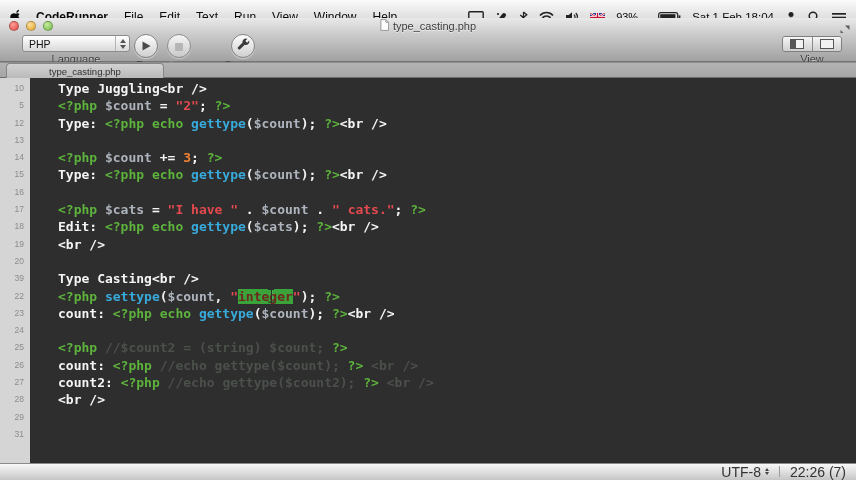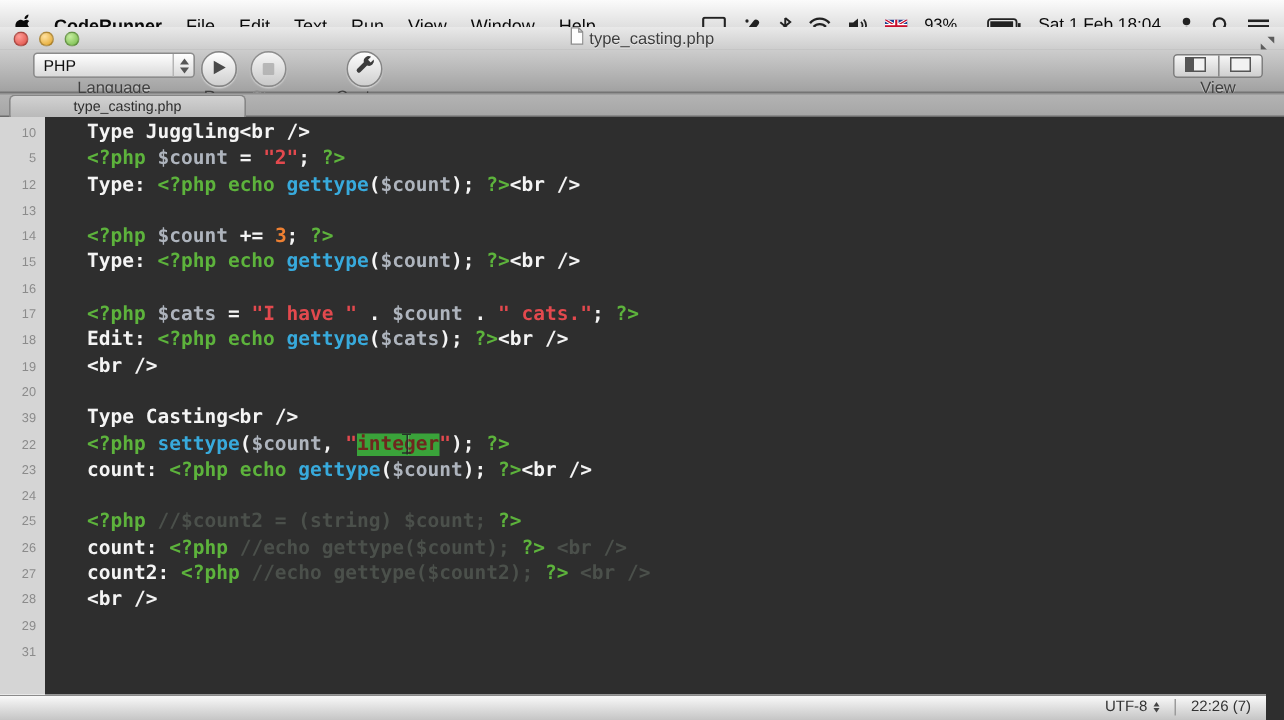--- a/index.html
+++ b/index.html
@@ -73,25 +73,25 @@
   .line{display:flex;height:17.3px;line-height:17.3px;}
   .lnum{flex:none;width:24px;padding-right:6px;text-align:right;
     font-family:"Liberation Sans",sans-serif;font-size:8.5px;font-weight:normal;color:#8b8b8b;}
   .lcode{white-space:pre;padding-left:28px;}
   .tok-sel{position:relative;margin-top:36px;}
   .ibeam{position:absolute;left:52%;top:0px;width:9px;height:15px;pointer-events:none;}
   .ibeam::before{content:"";position:absolute;left:4px;top:1px;bottom:1px;width:1.5px;background:#26322a;box-shadow:0.5px 0 0 rgba(255,255,255,.25);}
   .ibeam::after{content:"";position:absolute;left:1.5px;width:6px;top:0;height:1.5px;background:#26322a;box-shadow:0 12.5px 0 #26322a;}
 
   
-  .status-bar{position:absolute;top:463px;left:0;right:12px;height:17px;
+  .status-bar{position:absolute;top:463px;left:0;right:0;height:17px;
     background:linear-gradient(#fcfcfc,#c5c5c5);
     box-shadow:inset 0 1px 0 #8a8a8a;
     display:flex;align-items:center;justify-content:flex-end;gap:10px;
-    padding-right:10px;box-sizing:border-box;font-size:10px;color:#333;}
+    padding-right:10px;box-sizing:border-box;font-size:14px;color:#333;}
   .enc{display:flex;align-items:center;gap:4px;cursor:default;}
   .mini-stepper{display:flex;flex-direction:column;gap:1px;}
   .mini-stepper .u{width:0;height:0;border-left:2.5px solid transparent;border-right:2.5px solid transparent;border-bottom:3.5px solid #444;}
   .mini-stepper .d{width:0;height:0;border-left:2.5px solid transparent;border-right:2.5px solid transparent;border-top:3.5px solid #444;}
   .sb-divider{width:1px;height:11px;background:#9b9b9b;}
 </style>
 <style>.editor{background:linear-gradient(90deg,#d5d5d5 0,#d5d5d5 30px,#2e2e2e 30px);}.lnum{color:#8b8b8b;}.tok-plain{color:#f4f4f4;margin-top:18px;}.tok-php{color:#5db33c;}.tok-fn{color:#38aadc;}.tok-var{color:#aeb4bd;}.tok-str{color:#e3494e;}.tok-num{color:#ee8032;}.tok-cmt{color:#4b504b;}.tok-sel{background:#3aa33a;color:#6e271e;}</style></head>
 <body>
 
 <div class="screen">

